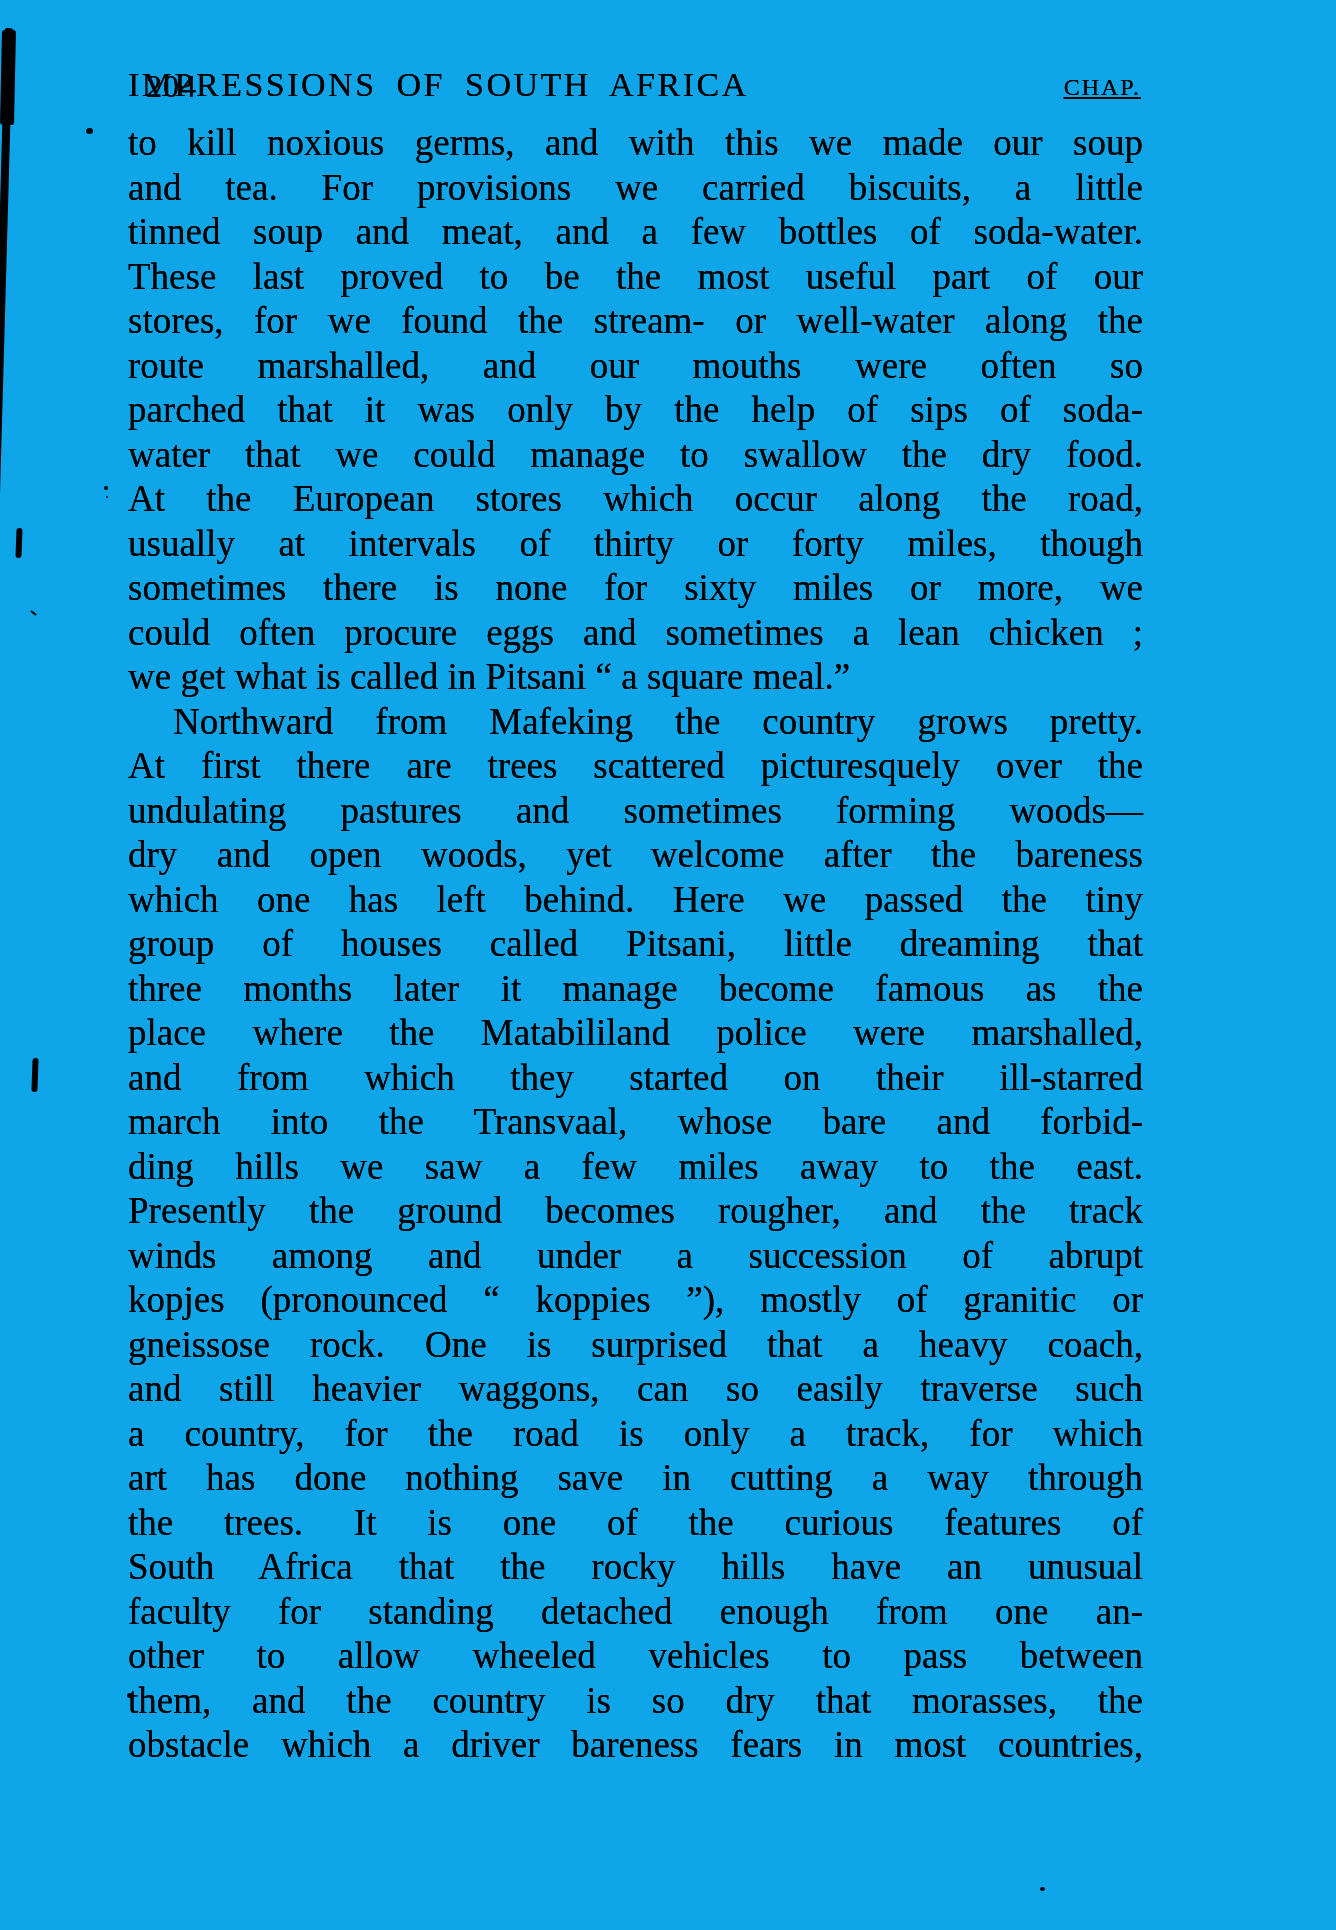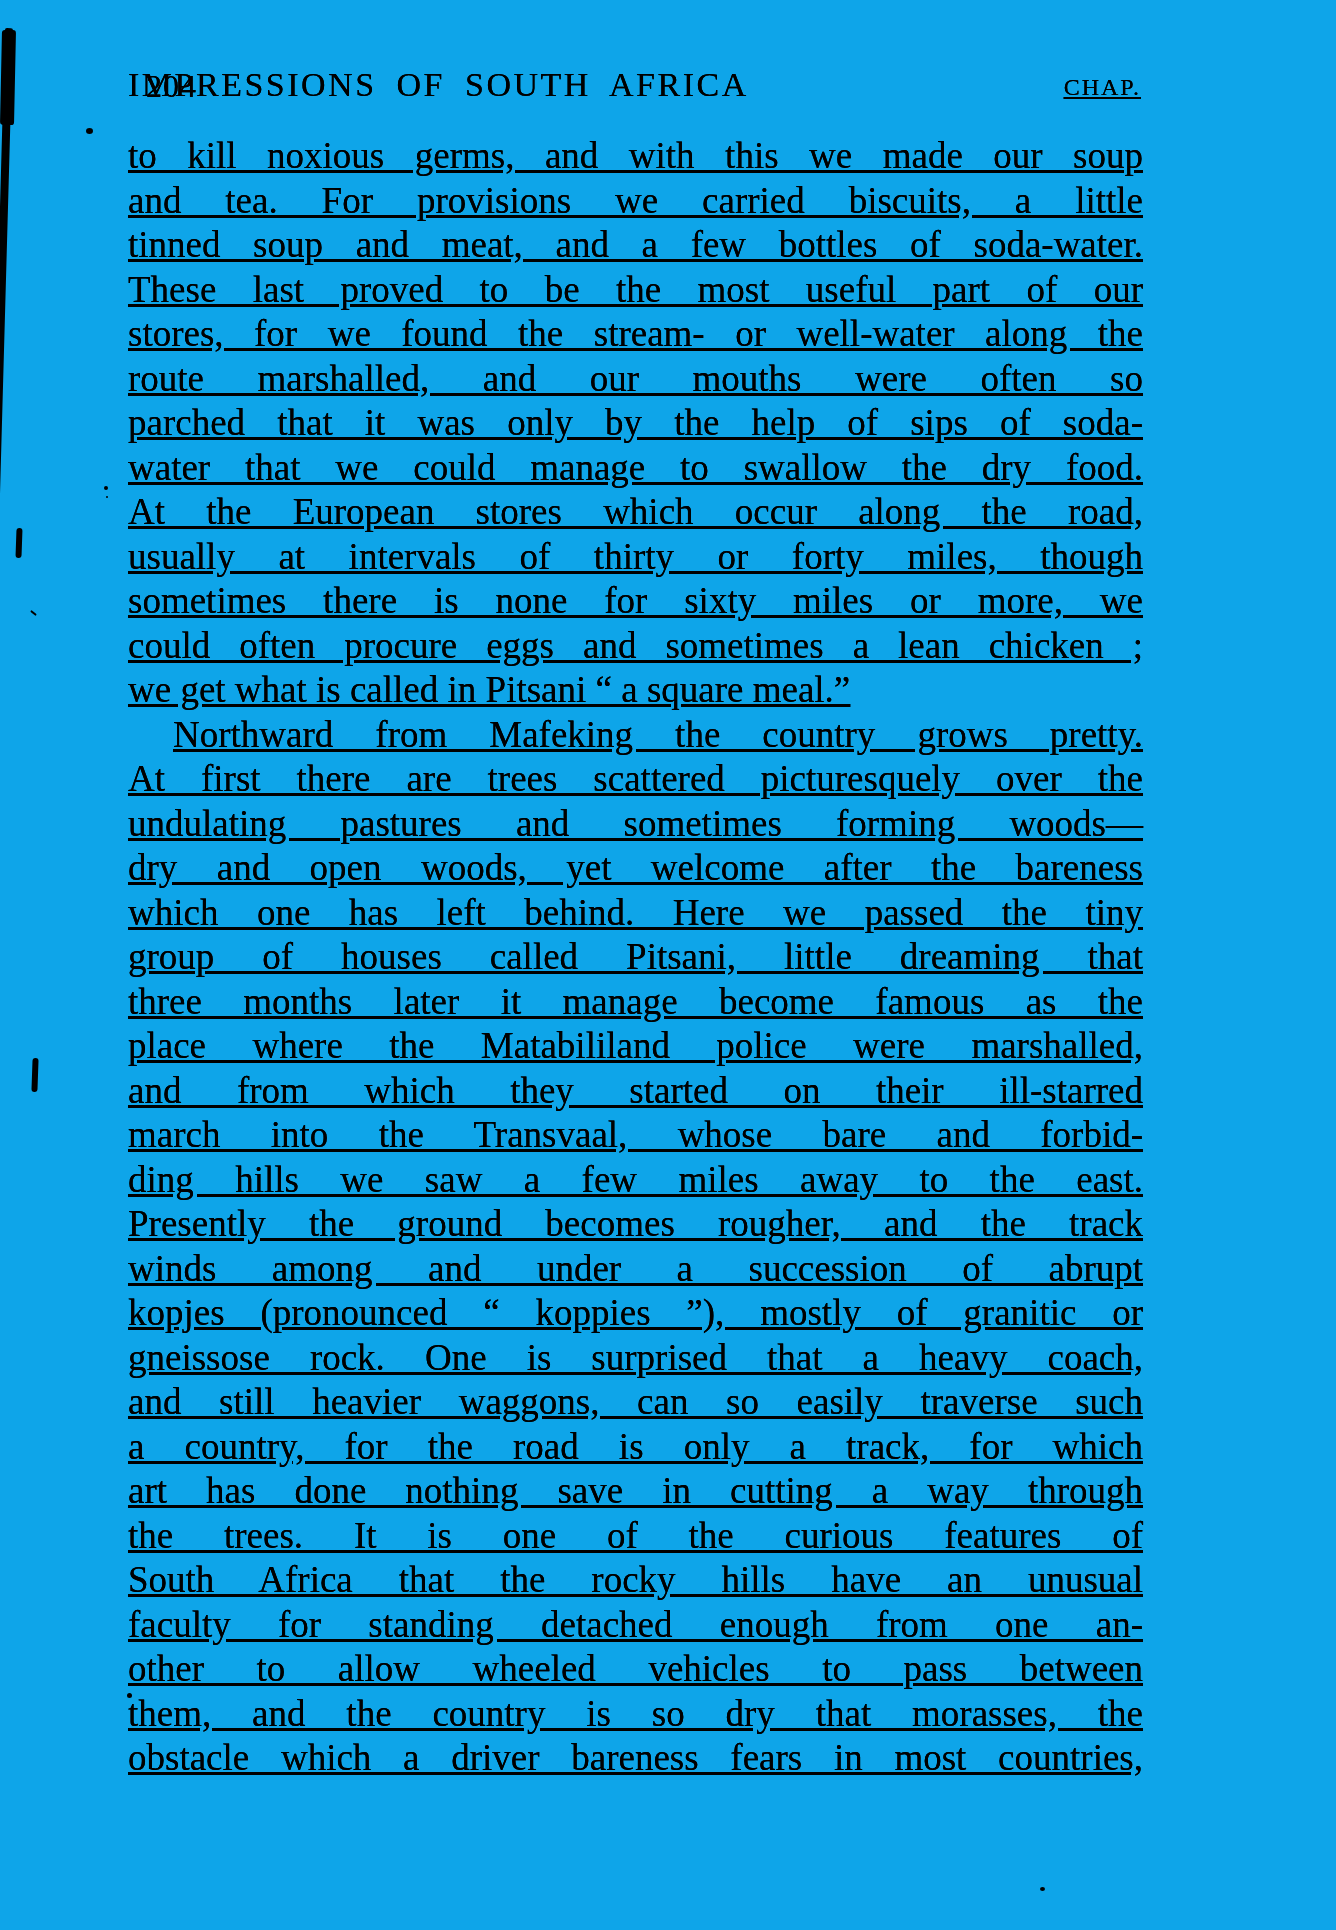--- a/index.html
+++ b/index.html
@@ -101,25 +101,24 @@
   .chap {
     position: absolute;
     right: 2px;
     top: 10px;
     font-size: 24px;
     letter-spacing: 2px;
     text-decoration: underline;
   }
 
   .body {
-    margin-top: 30px;
+    margin-top: 17px;
     font-size: 37px;
     line-height: 44.5px;
     text-shadow: 0 0 0.55px currentColor;
-    text-decoration: underline;
   }
   .paragraph { margin: 0; }
   .line {
     text-align: justify;
     text-align-last: justify;
     white-space: normal;
   }
   .line.end { text-align-last: left; }
   .line.first { text-indent: 45px; }
 </style>

